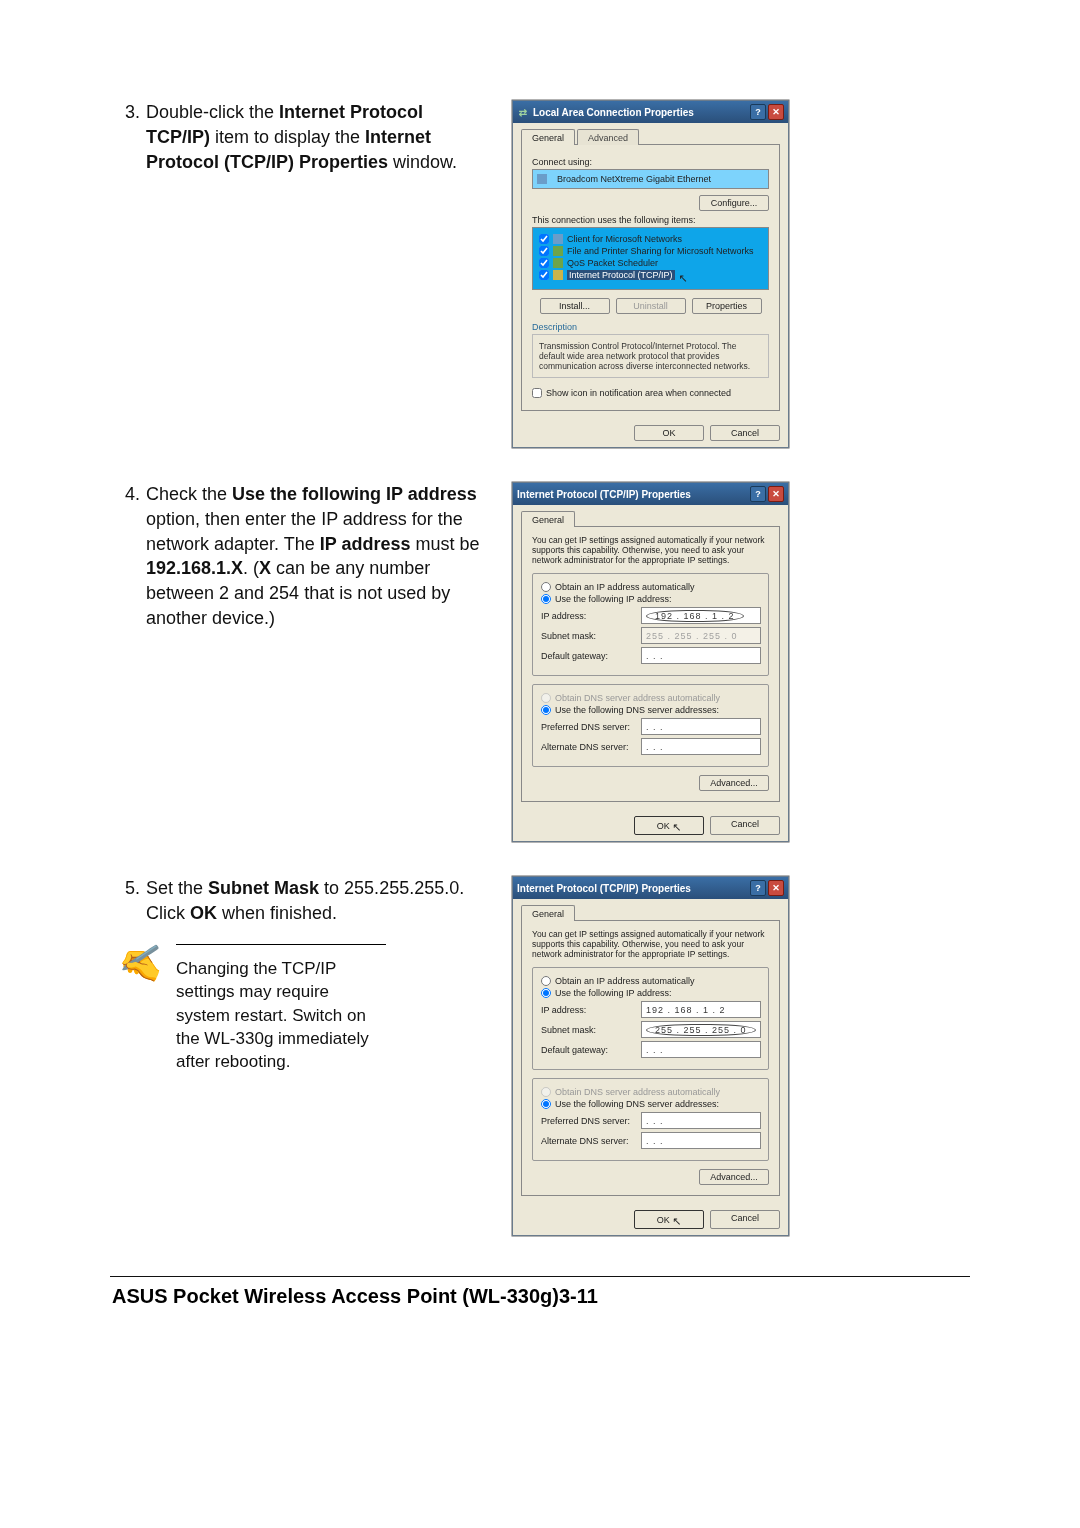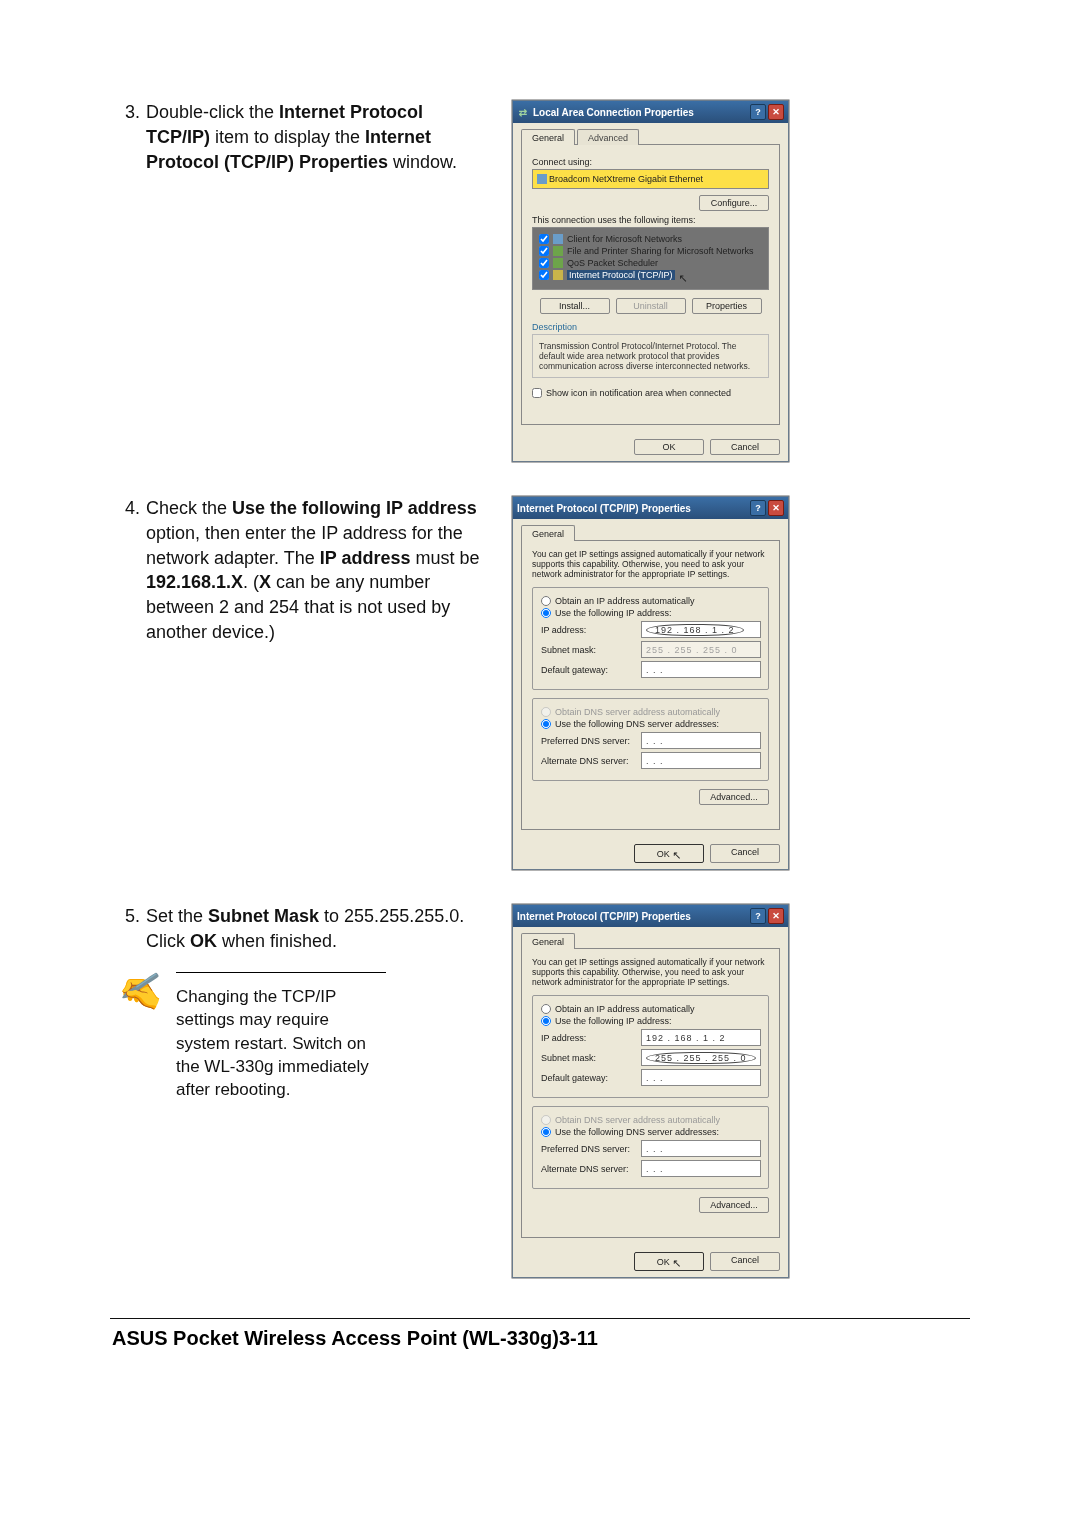--- a/index.html
+++ b/index.html
@@ -71,32 +71,32 @@
     display:flex;align-items:center;justify-content:center;color:#fff;font-size:9px;font-weight:700;
   }
   .tb-btn.help { background:#3a6ea5;border-color:#1a3a5a;}
   .dlg-body { padding: 6px 8px 8px 8px; background:#ece8d8;}
   .tabs { display:flex; gap:2px; margin-bottom:-1px;}
   .tab {
     border:1px solid #888;border-bottom:none;padding:3px 10px 2px;
     background:#ece8d8;font-size:9px;border-radius:2px 2px 0 0;
   }
   .tab.inactive{background:#e7e3d3;color:#444;}
-  .pane { border:1px solid #888; padding:8px 10px 24px; background:#ece8d8;}
+  .pane { border:1px solid #888; padding:8px 10px 10px; background:#ece8d8;}
   .lbl { font-size:9px;color:#222;margin:4px 0 2px;}
   .field {
-    background:#fde047;border:1px solid #888;padding:2px 4px;font-size:9px;color:#222;
-    display:flex;align-items:center;gap:2px;height:14px;
+    background:#7dd3fc;border:1px solid #888;padding:2px 4px;font-size:9px;color:#222;
+    display:flex;align-items:center;gap:10px;height:14px;
   }
   .btn {
     display:inline-block;border:1px solid #888;background:#ece8d8;padding:2px 10px;font-size:9px;
     border-radius:2px;min-width:48px;text-align:center;
   }
   .btn.dim{color:#999;}
-  .box { background:#737373;border:1px solid #888;padding:4px 6px;}
+  .box { background:#0ea5e9;border:1px solid #888;padding:4px 6px;}
   .chk { display:flex;align-items:flex-start;gap:4px;font-size:9px;margin:2px 0;}
   .chk input { width:10px;height:10px;margin:0;}
   .item-icn{width:10px;height:10px;background:#6da44a;display:inline-block;}
   .item-icn.b{background:#6a9dc9;}
   .item-icn.y{background:#c9b44a;}
   .sel { background:#2a4f7a;color:#fff;padding:0 2px;}
   .rowb{display:flex;gap:6px;justify-content:center;margin-top:8px;}
   .desc{color:#286b9a;font-size:9px;margin-top:8px;}
   .descbox{border:1px solid #bbb;padding:6px;font-size:8.5px;color:#333;margin-top:2px;}
   .d-row { display:flex;justify-content:flex-end;gap:6px;padding:6px 8px;}

